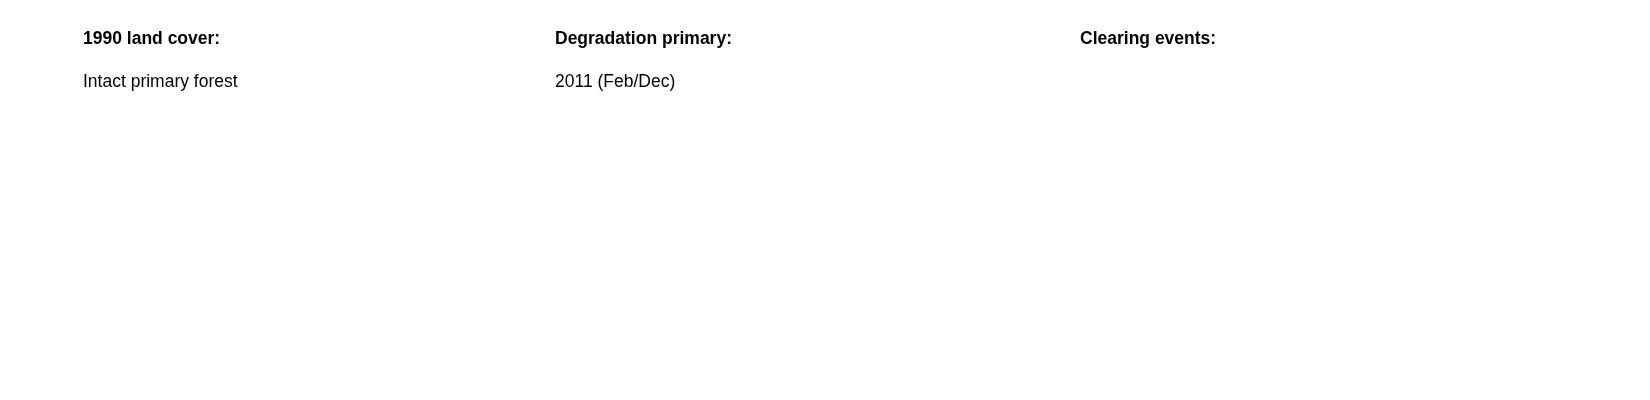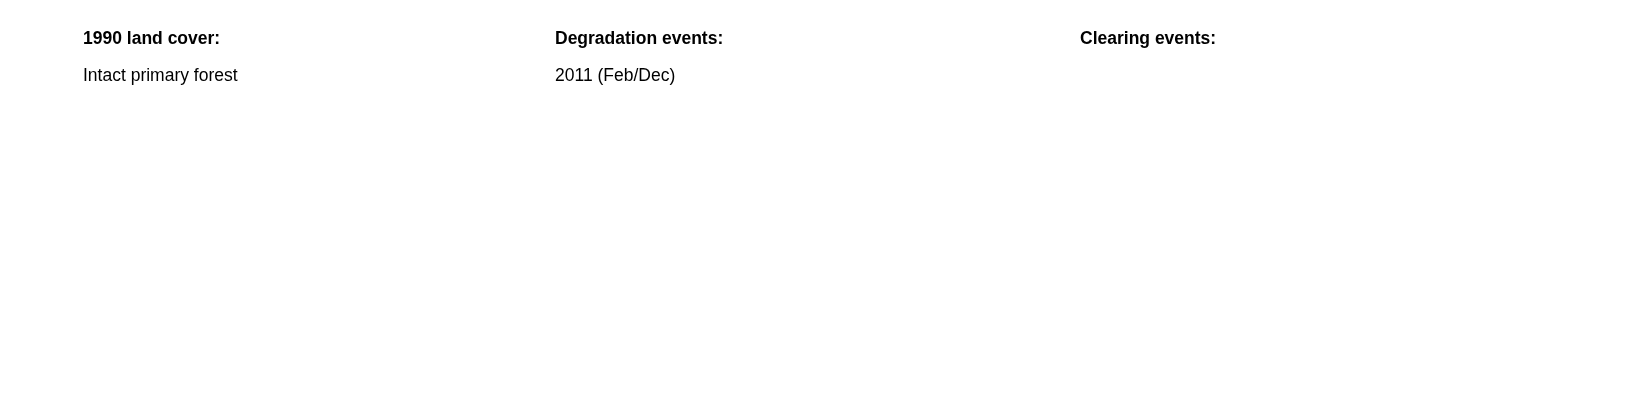--- a/index.html
+++ b/index.html
@@ -29,21 +29,21 @@
   .column-1 { left: 83px; }
   .column-2 { left: 555px; }
   .column-3 { left: 1080px; text-align: right; }
   .col-header {
     font-size: 17.5px;
     font-weight: bold;
     line-height: 26px;
     color: #000000;
   }
   .col-items {
-    margin-top: 11px;
+    margin-top: 17px;
   }
   .col-item {
     font-size: 17.5px;
     font-weight: normal;
     line-height: 26px;
     color: #000000;
   }
 </style>
 </head>
 <body>
@@ -51,21 +51,21 @@
 <div class="panel">
 
   <div class="column column-1">
     <div class="col-header">1990 land cover:</div>
     <div class="col-items">
       <div class="col-item">Intact primary forest</div>
     </div>
   </div>
 
   <div class="column column-2">
-    <div class="col-header">Degradation events:</div>
+    <div class="col-header">Degradation primary:</div>
     <div class="col-items">
       <div class="col-item">2011 (Feb/Dec)</div>
     </div>
   </div>
 
   <div class="column column-3">
     <div class="col-header">Clearing events:</div>
     <div class="col-items"></div>
   </div>
 

